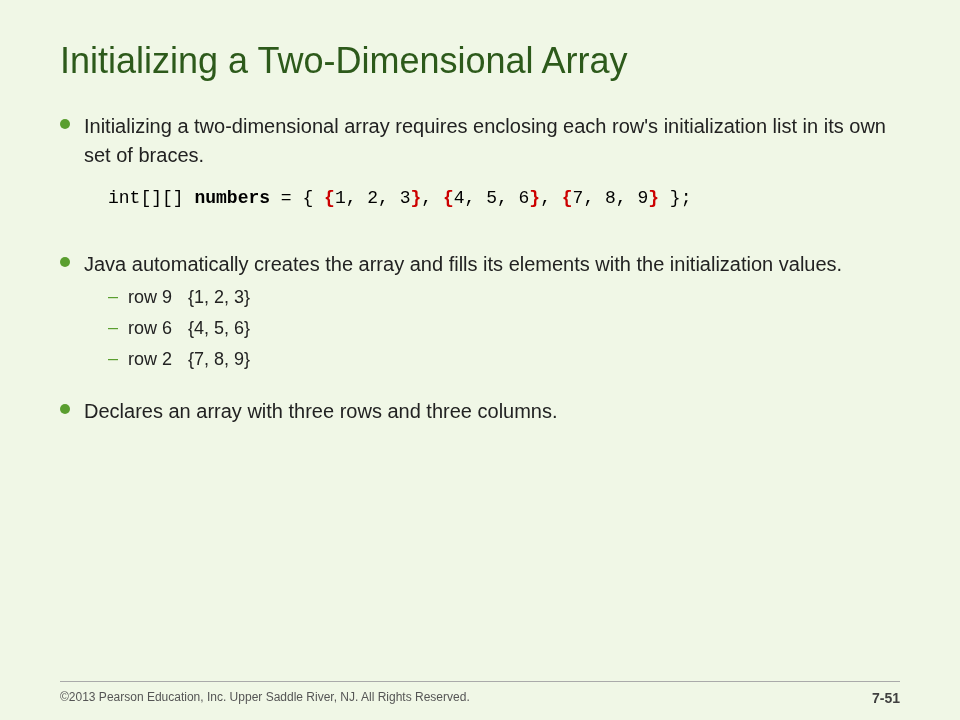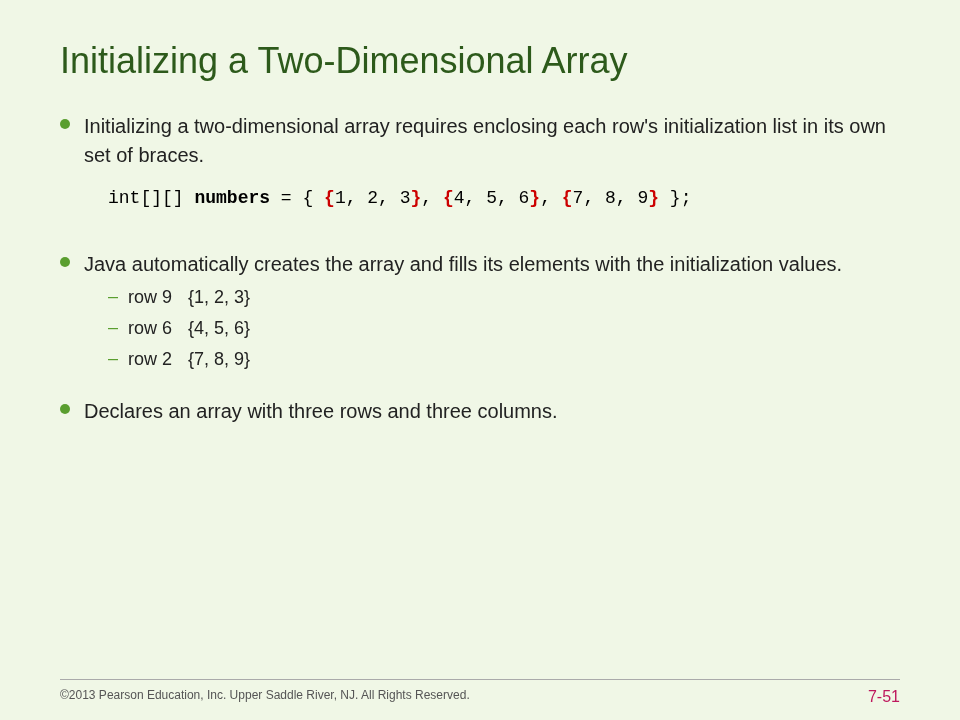--- a/index.html
+++ b/index.html
@@ -117,22 +117,23 @@
       justify-content: space-between;
       align-items: flex-start;
     }
 
     .footer-text {
       font-size: 12px;
       color: #555;
     }
 
     .footer-page {
-      font-size: 16px;
-      color: #be185d;
+      font-size: 14px;
+      color: #404040;
+      font-weight: bold;
     }
   </style>
 </head>
 <body>
 
 <div class="slide">
   <h1 class="slide-title">Initializing a Two-Dimensional Array</h1>
 
   <div class="content">
 

